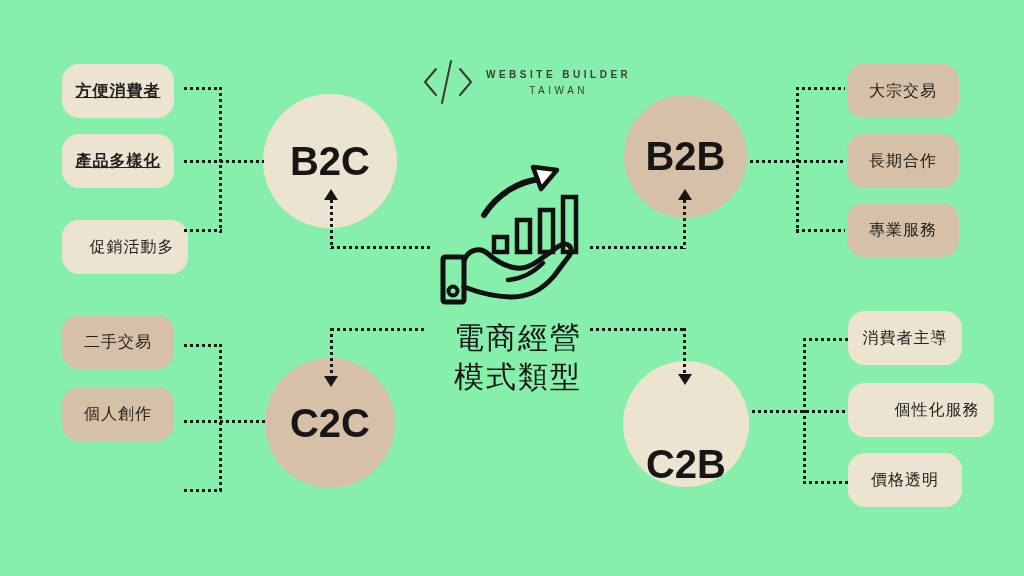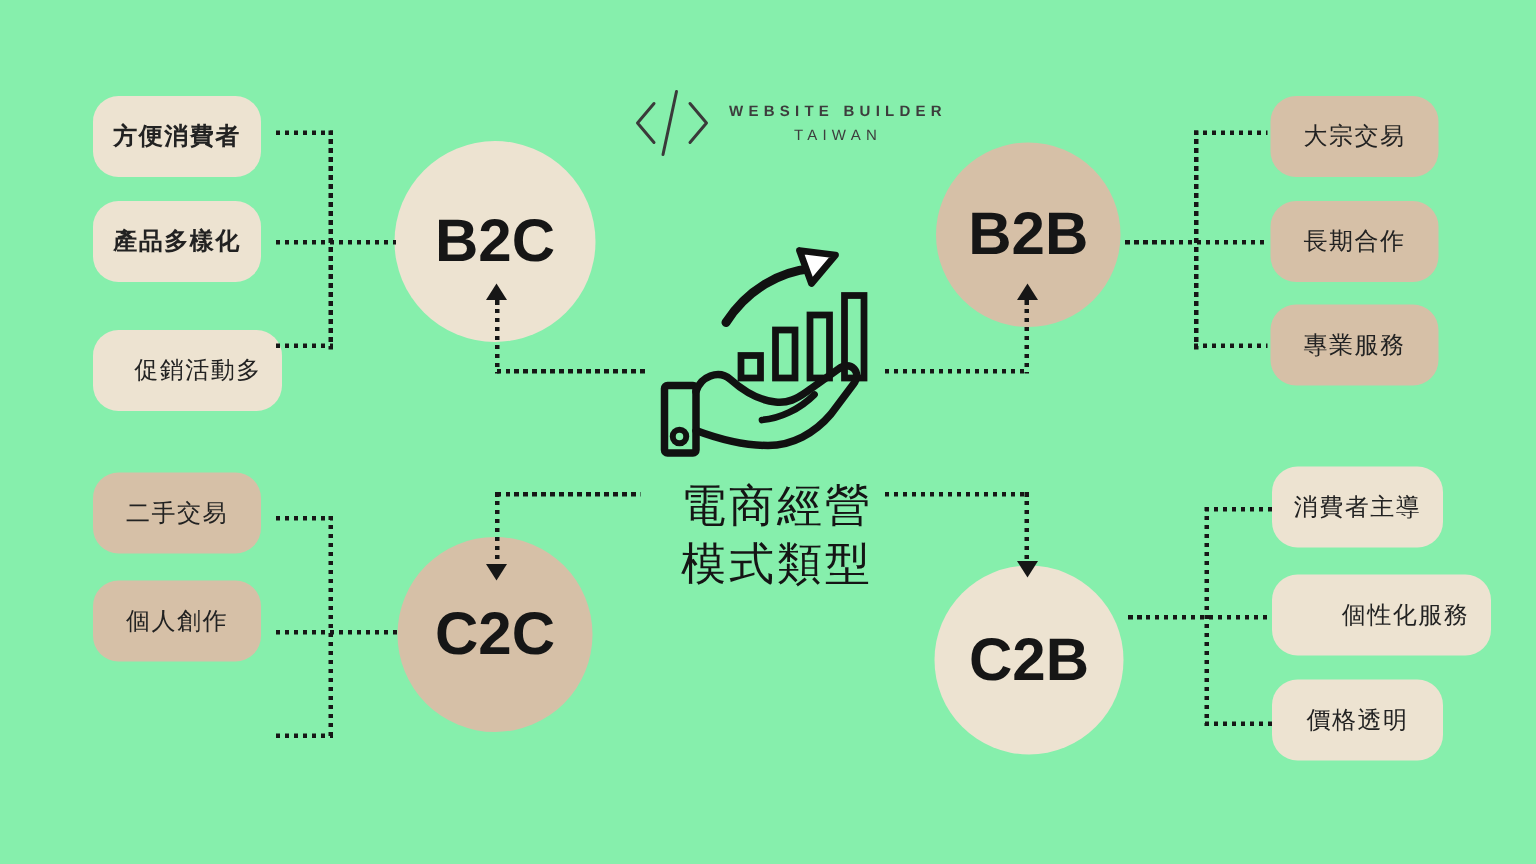--- a/index.html
+++ b/index.html
@@ -5,21 +5,21 @@
   html,body{margin:0;padding:0;}
   body{font-family:"Liberation Sans", sans-serif; background:#ffffff;}
   .canvas{position:relative; width:1024px; height:576px; background:#86efac; overflow:hidden;}
 
   
   .pill{position:absolute; width:112px; height:54px; border-radius:17px;
         display:flex; align-items:center; justify-content:center;
         font-size:16px; letter-spacing:1px; color:#222; white-space:nowrap;}
   .pill.light{background:#EDE3D1;}
   .pill.tan{background:#D6C0A7;}
-  .pill.bold{font-weight:700;}
+  .pill.bold{font-weight:700;text-decoration:underline;}
 
   
   .circle{position:absolute; border-radius:50%;
           display:flex; align-items:center; justify-content:center;
           font-weight:800; font-size:40px; color:#161616;}
   .circle.light{background:#EDE3D1;}
   .circle.tan{background:#D6C0A7;}
 
   
   .dot-h{position:absolute; height:3px;
@@ -120,21 +120,21 @@
 
   <div class="pill light" style="left:848px; top:311px; width:114px;text-align:right;">
       <span>消費者主導</span>
     </div>
   <div class="pill light" style="left:848px; top:383px; width:114px;padding-left:32px;">
       <span>個性化服務</span>
     </div>
   <div class="pill light" style="left:848px; top:453px; width:114px;">
       <span>價格透明</span>
     </div>
-  <div class="circle light" style="left:623px; top:377px; width:126px; height:126px;">
+  <div class="circle light" style="left:623px; top:361px; width:126px; height:126px;align-items:flex-end;">
       <span>C2B</span>
     </div>
 
   <div class="dot-h" style="left:803px; top:338px; width:45px;"></div>
   <div class="dot-h" style="left:752px; top:410px; width:96px;"></div>
   <div class="dot-h" style="left:803px; top:481px; width:45px;"></div>
   <div class="dot-v" style="left:803px; top:338px; height:146px;"></div>
 
   <div class="arr-up" style="left:324px; top:189px;"></div>
   <div class="dot-v" style="left:330px; top:200px; height:49px;"></div>

